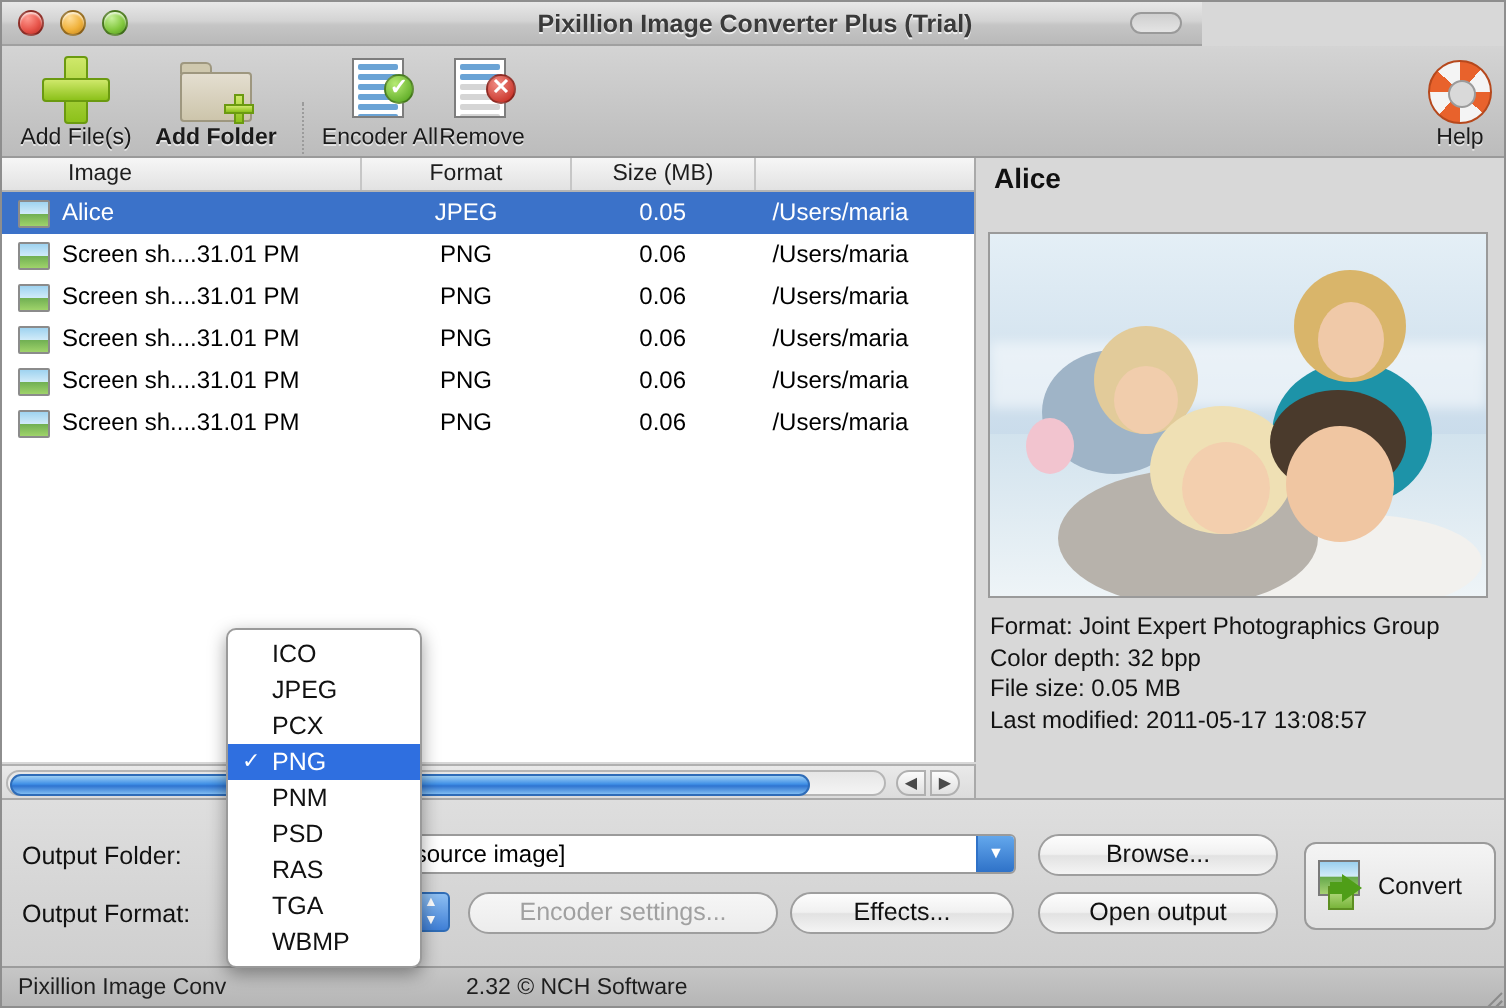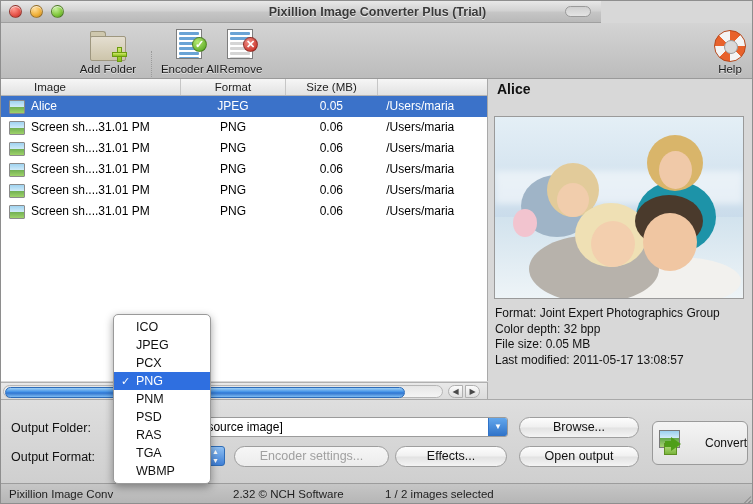--- a/index.html
+++ b/index.html
@@ -299,21 +299,21 @@
     background: linear-gradient(to bottom,#fdfdfd 0%, #f0f0f0 48%, #e2e2e2 52%, #f4f4f4 100%);
     border: 1px solid #9e9e9e; border-radius: 11px; box-sizing: border-box;
     font-size: 12.5px; line-height: 19px; text-align: center; color: #111;
   }
   .btn.disabled { color: #a0a0a0; background: linear-gradient(to bottom,#f6f6f6,#ececec); }
   .btn-convert {
     position: absolute; left: 651px; top: 420px;
     width: 96px; height: 44px;
     background: linear-gradient(to bottom,#f4f4f4,#e1e1e1);
     border: 1px solid #9a9a9a; border-radius: 6px; box-sizing: border-box;
-    display: flex; align-items: center; gap: 16px; padding-left: 6px;
+    display: flex; align-items: center; gap: 0; padding-left: 6px;
     font-size: 12px; color: #111;
   }
   .conv-ico { width: 30px; height: 26px; position: relative; flex: 0 0 30px; }
   .conv-ico .pic {
     position: absolute; left: 0; top: 0; width: 21px; height: 18px;
     background: linear-gradient(to bottom,#9ad0ef 0%, #d4ecf9 45%, #65a84c 46%, #a6d173 100%);
     border: 1px solid #7a7a7a; box-sizing: border-box;
   }
   .conv-ico .pic2 {
     position: absolute; left: 5px; top: 13px; width: 13px; height: 12px;
@@ -379,22 +379,31 @@
       <div class="light close"></div>
       <div class="light min"></div>
       <div class="light max"></div>
     </div>
     <div class="title-text">Pixillion Image Converter Plus (Trial)</div>
     <div class="toolbar-pill"></div>
   </div>
 
   <div class="toolbar">
 
-
-    <div class="tb-item" style="left:72px;">
+    <div class="tb-item" style="left:2px;">
+      <div class="tb-ico">
+        <div class="ico-plus">
+            <i></i>
+            <b></b>
+          </div>
+      </div>
+      <div class="tb-label">Add File(s)</div>
+    </div>
+
+    <div class="tb-item" style="left:72px;font-weight:bold;">
       <div class="tb-ico" style="top:6px;">
         <div class="ico-folder">
           <div class="tab"></div>
             <div class="body"></div>
           <div class="mini">
               <i></i>
               <b></b>
             </div>
         </div>
       </div>
@@ -574,21 +583,20 @@
         <span class="pic2"></span>
       <span class="arrstem"></span>
         <span class="arr"></span>
     </span>
     <span>Convert</span>
   </div>
 
   <div class="status">
     <span style="left:8px;">Pixillion Image Conv</span>
     <span style="left:232px;">2.32 © NCH Software</span>
-    <span style="left:384px;">1 / 2 images selected</span>
     <span class="grip">
       <i style="width:5px;  top:11px;"></i>
       <i style="width:10px; top:11px; right:0;"></i>
       <i style="width:14px; top:7px;"></i>
     </span>
   </div>
 
   <div class="menu">
     <div class="menu-item"><span class="chk"></span><span>ICO</span></div>
     <div class="menu-item"><span class="chk"></span><span>JPEG</span></div>

